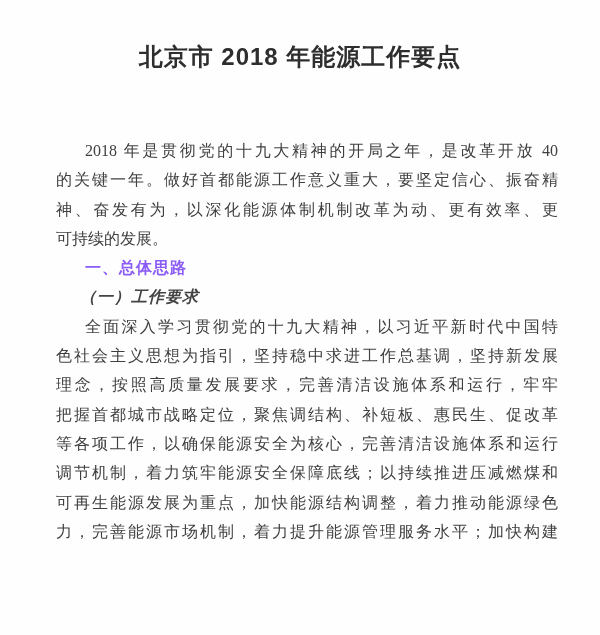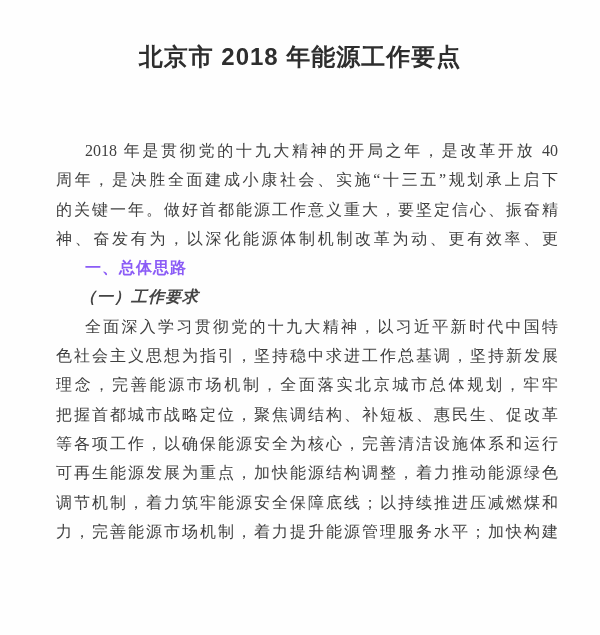--- a/index.html
+++ b/index.html
@@ -65,31 +65,31 @@
 </head>
 <body>
 
 <div class="page">
 
   <h1 class="doc-title">北京市 2018 年能源工作要点</h1>
 
   <div class="body-block">
 
     <div class="line just indent">2018 年是贯彻党的十九大精神的开局之年，是改革开放 40</div>
-    <div class="line just">周年，是决胜全面建成小康社会、实施“十三五”规划承上启下</div>
     <div class="line just">的关键一年。做好首都能源工作意义重大，要坚定信心、振奋精</div>
     <div class="line just">神、奋发有为，以深化能源体制机制改革为动、更有效率、更</div>
+    <div class="line">可持续的发展。</div>
 
     <div class="line heading">一、总体思路</div>
 
     <div class="line subheading">（一）工作要求</div>
 
     <div class="line just indent">全面深入学习贯彻党的十九大精神，以习近平新时代中国特</div>
     <div class="line just">色社会主义思想为指引，坚持稳中求进工作总基调，坚持新发展</div>
-    <div class="line just">理念，完善能源市场机制，全面落实北京城市总体规划，牢牢</div>
+    <div class="line just">理念，按照高质量发展要求，完善清洁设施体系和运行，牢牢</div>
     <div class="line just">把握首都城市战略定位，聚焦调结构、补短板、惠民生、促改革</div>
     <div class="line just">等各项工作，以确保能源安全为核心，完善清洁设施体系和运行</div>
+    <div class="line just">调节机制，着力筑牢能源安全保障底线；以持续推进压减燃煤和</div>
     <div class="line just">可再生能源发展为重点，加快能源结构调整，着力推动能源绿色</div>
-    <div class="line just">调节机制，着力筑牢能源安全保障底线；以持续推进压减燃煤和</div>
     <div class="line just">力，完善能源市场机制，着力提升能源管理服务水平；加快构建</div>
 
   </div>
 </div>
 
 </body></html>

